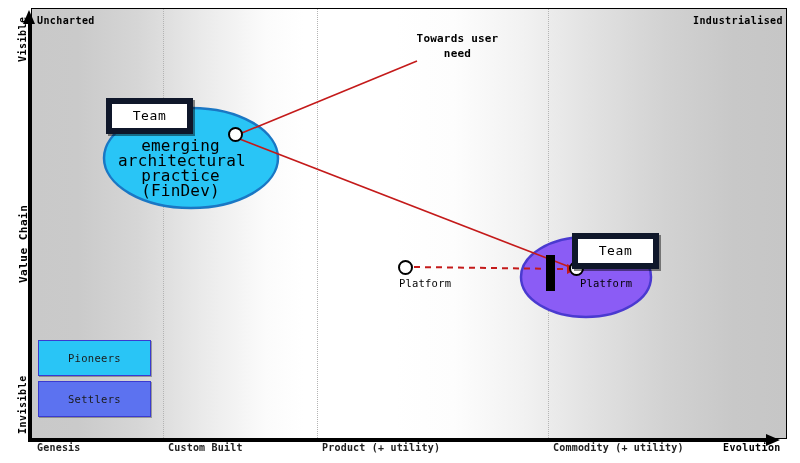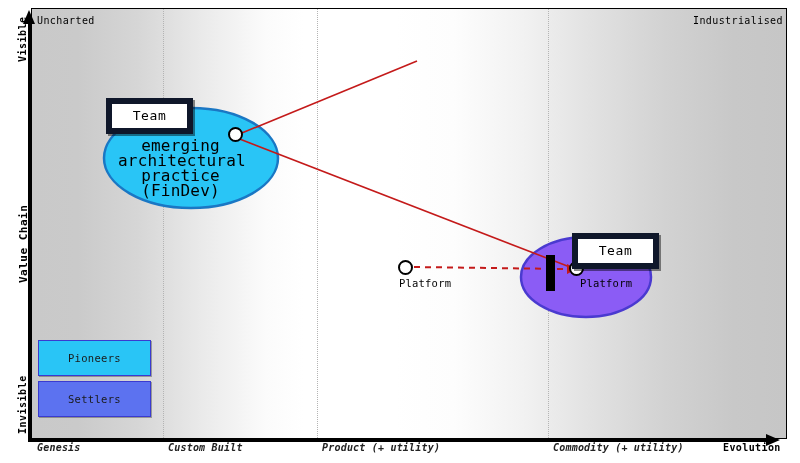--- a/index.html
+++ b/index.html
@@ -99,34 +99,33 @@
     font-size: 10px;
     font-weight: bold;
     color: #000000;
     letter-spacing: 0.4px;
   }
 
   
   .corner-label {
     position: absolute;
     font-size: 10px;
-    font-weight: normal;
+    font-weight: bold;
     color: #000000;
     letter-spacing: 0.4px;
     white-space: nowrap;
   }
   #lbl-uncharted     { left: 37px; top: 15px; }
   #lbl-industrialised{ left: 693px; top: 15px; }
 
   
   .stage-label {
     position: absolute;
     top: 442px;
     font-size: 10px;
-    font-style: italic;
     font-weight: bold;
     color: #222222;
     white-space: nowrap;
     letter-spacing: 0.2px;
   }
   #stage-0 { left: 37px; }
   #stage-1 { left: 168px; }
   #stage-2 { left: 322px; }
   #stage-3 { left: 553px; }
 
@@ -296,20 +295,21 @@
   <div class="node" id="node-platform-new"></div>
 
   <div class="node-label" id="lbl-platform-old">Platform</div>
   <div class="node-label" id="lbl-platform-new">Platform</div>
 
   <div id="findev-text">emerging<br>architectural<br>practice<br>(FinDev)</div>
 
   <div class="team-box" id="team-box-1">Team</div>
   <div class="team-box" id="team-box-2">Team</div>
 
+  <div id="annot-towards-user-need">Towards user<br>need</div>
 
   <div id="legend">
     <div class="legend-item" style="background: rgb(41, 197, 246);">
       <span>Pioneers</span>
     </div>
     <div class="legend-item" style="background: rgb(92, 114, 240);">
       <span>Settlers</span>
     </div>
   </div>
 

